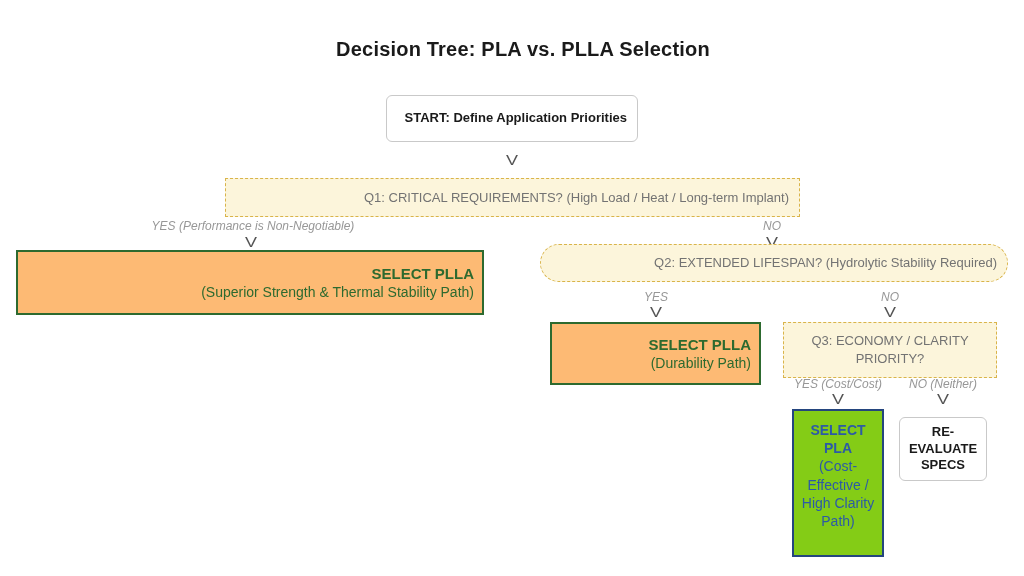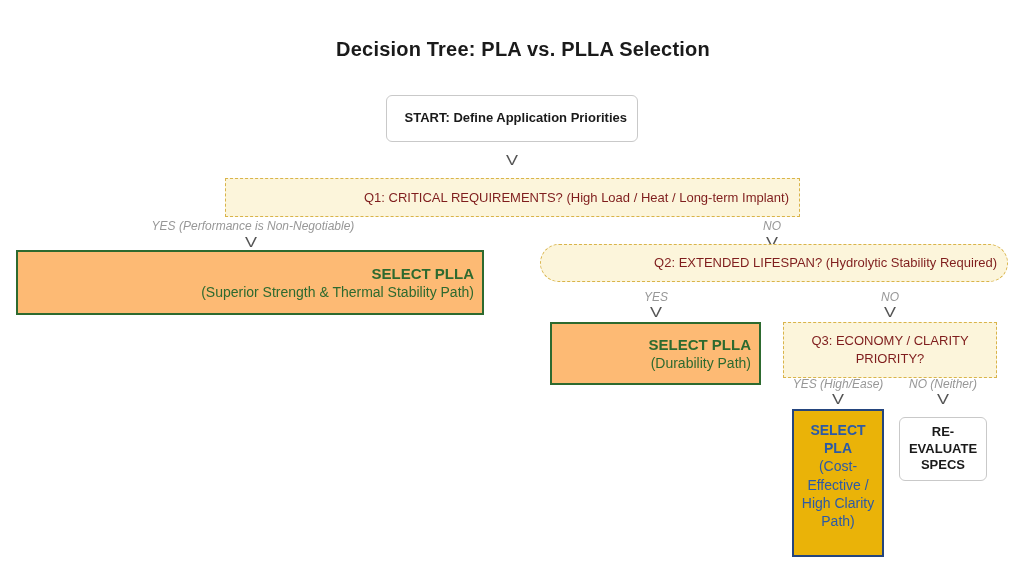--- a/index.html
+++ b/index.html
@@ -39,42 +39,42 @@
     border-radius: 6px;
     color: #1a1a1a;
     font-weight: bold;
     font-size: 13px;
     line-height: 1.3;
     padding: 2px 10px;
   }
   .node-question {
     background: #fcf5db;
     border: 1px dashed #d9b44a;
-    color: #7f1d1d;
+    color: #737373;
     font-size: 13px;
     line-height: 1.35;
     padding: 2px 10px;
   }
   .node-green {
     background: #fdba74;
     border: 2px solid #2d6a2f;
     color: #2d6a2f;
     padding: 2px 8px;
   }
   .node-green .node-title {
     font-size: 15px;
     font-weight: bold;
     line-height: 1.3;
   }
   .node-green .node-subtitle {
     font-size: 14px;
     line-height: 1.3;
   }
   .node-blue {
-    background: #eab308;
+    background: #84cc16;
     border: 2px solid #24457e;
     color: #2c5aa6;
     justify-content: flex-start;
     padding: 10px 6px 12px 6px;
   }
   .node-blue .node-title {
     font-size: 14px;
     font-weight: bold;
     line-height: 1.3;
   }
@@ -138,21 +138,21 @@
     <span class="node-subtitle">(Durability Path)</span>
   </div>
 
   <div class="abs branch-label" style="left:850px; top:290px; width:80px;">NO</div>
   <div class="abs arrow" style="left:874px; top:304px;">V</div>
 
   <div class="abs node node-question" style="left:783px; top:322px; width:214px; height:56px; padding:4px 14px;">
     <span>Q3: ECONOMY / CLARITY PRIORITY?</span>
   </div>
 
-  <div class="abs branch-label" style="left:768px; top:377px; width:140px;">YES (High/Ease)</div>
+  <div class="abs branch-label" style="left:768px; top:377px; width:140px;">YES (Cost/Cost)</div>
   <div class="abs arrow" style="left:822px; top:391px;">V</div>
 
   <div class="abs node node-blue" style="left:792px; top:409px; width:92px; height:148px;">
     <span class="node-title">SELECT PLA</span>
     <span class="node-subtitle">(Cost-Effective / High Clarity Path)</span>
   </div>
 
   <div class="abs branch-label" style="left:873px; top:377px; width:140px;">NO (Neither)</div>
   <div class="abs arrow" style="left:927px; top:391px;">V</div>
 

